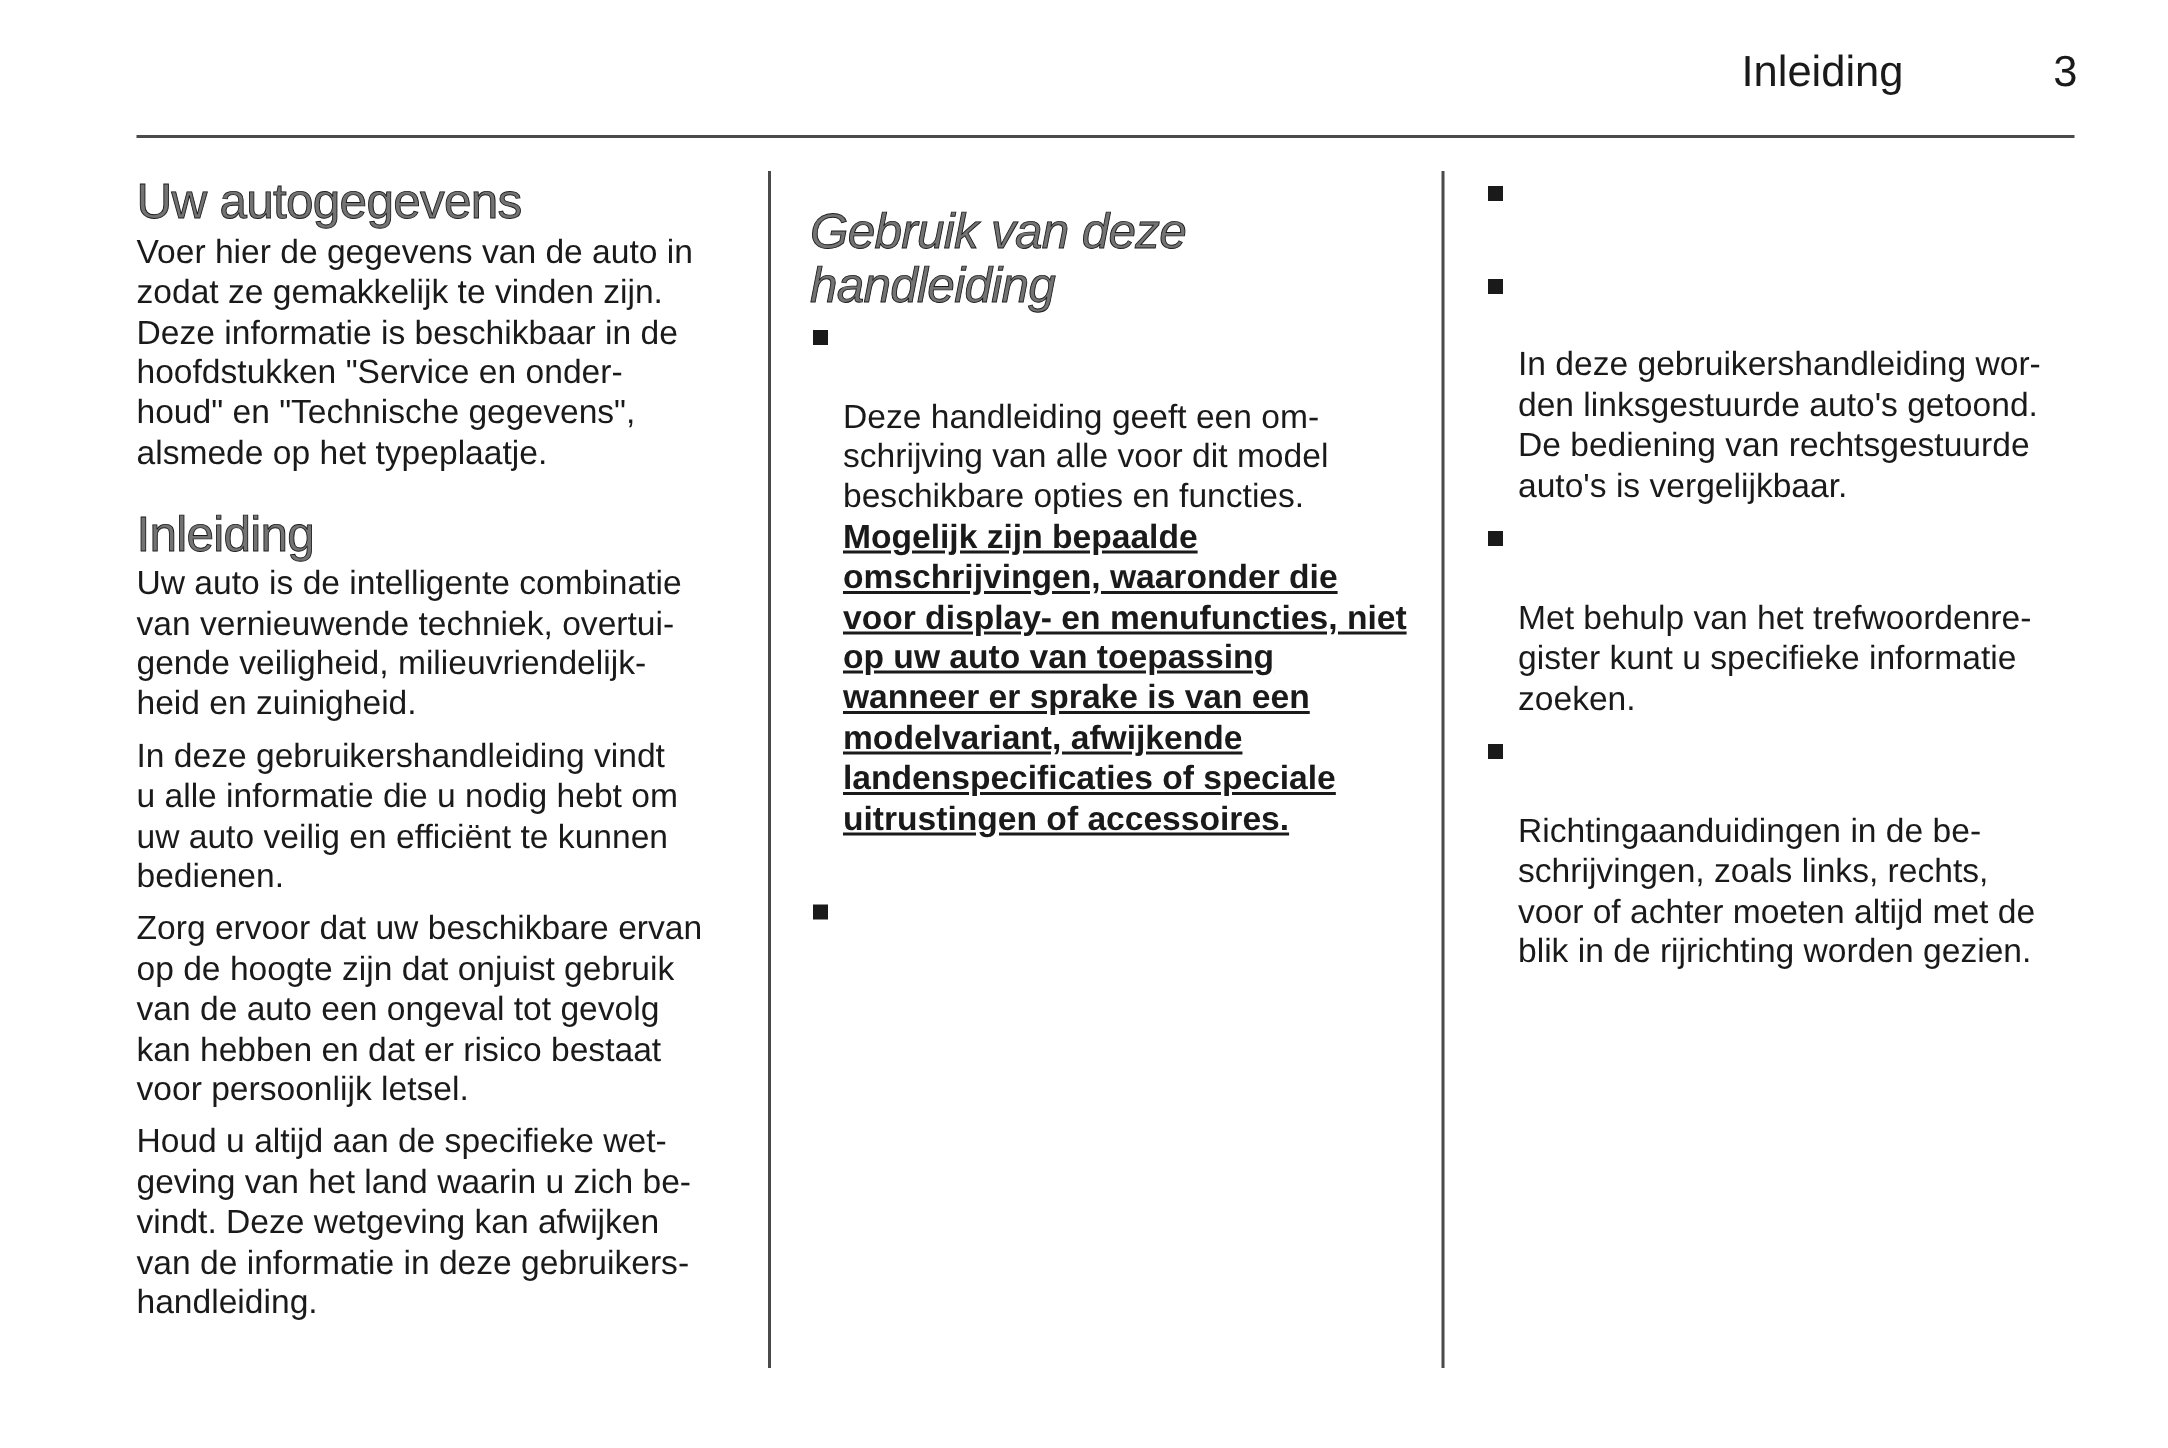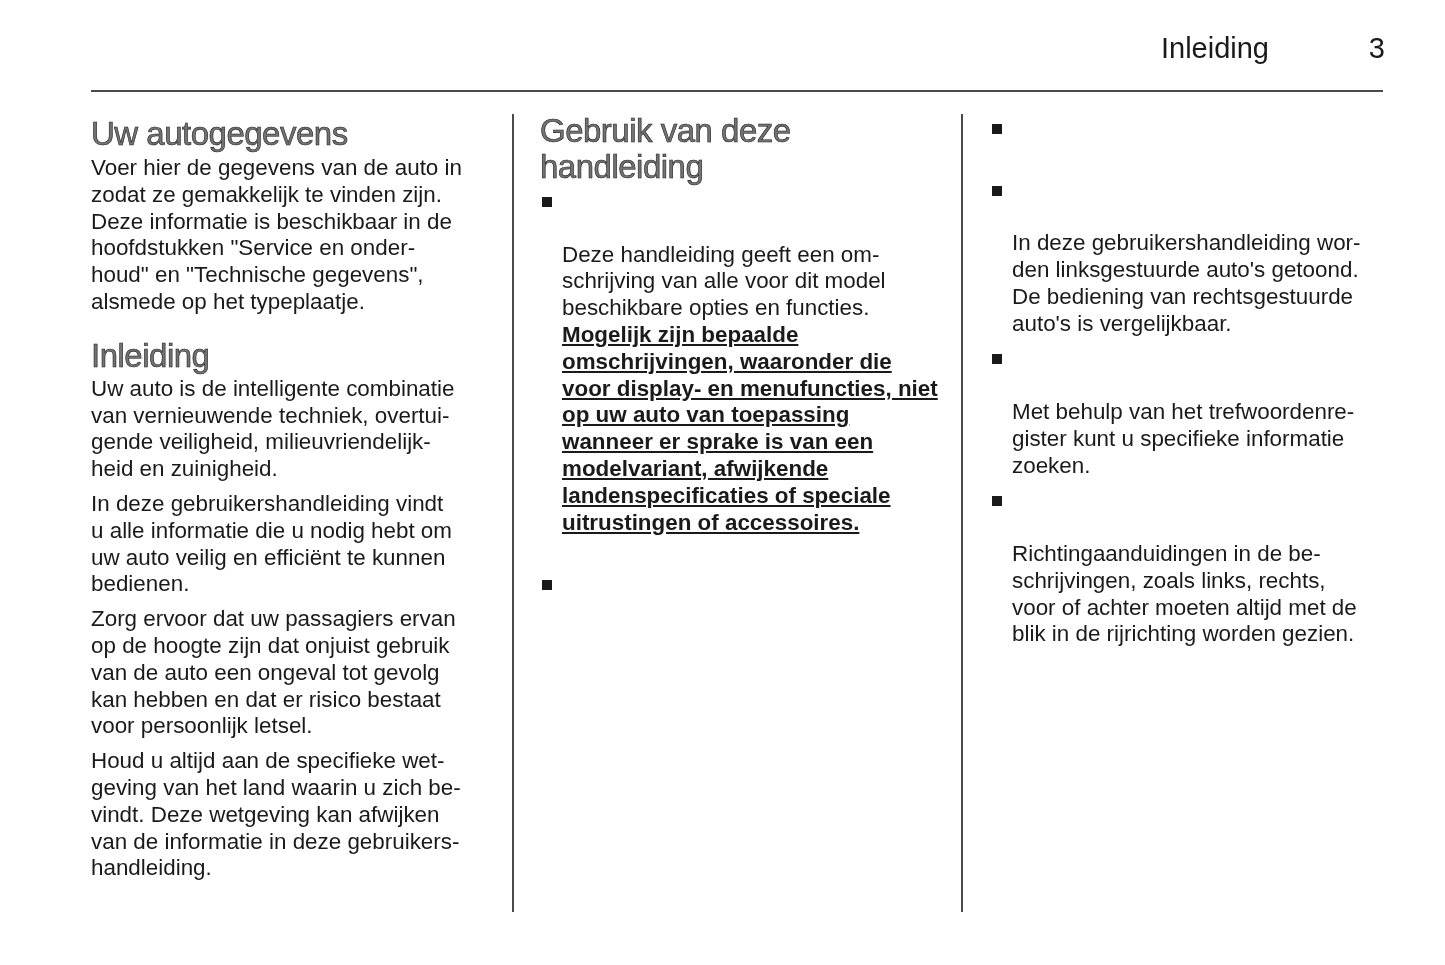--- a/index.html
+++ b/index.html
@@ -71,21 +71,21 @@
       font-size: 33px;
       line-height: 36px;
       font-weight: normal;
       margin: 0;
       letter-spacing: -0.5px;
       color: #737373;
       -webkit-text-stroke: 0.6px #1a1a1a;
     }
     .c1 h2.h-first { margin-top: 3px; margin-bottom: 3px; }
     .c1 h2.h-second { margin-top: 22px; margin-bottom: 2px; }
-    .c2 h2 { margin-bottom: 3px; }
+    .c2 h2 { margin-top: 23px; margin-bottom: 3px; font-style: italic; }
 
     p {
       margin: 0 0 8px 0;
       white-space: pre-line;
     }
     .c2 p:first-child { margin-top: 2px; }
 
     ul.bullets {
       list-style: none;
       margin: 0;
@@ -135,21 +135,21 @@
 
   <h2 class="h-second">Inleiding</h2>
   <p>Uw auto is de intelligente combinatie
 van vernieuwende techniek, overtui-
 gende veiligheid, milieuvriendelijk-
 heid en zuinigheid.</p>
   <p>In deze gebruikershandleiding vindt
 u alle informatie die u nodig hebt om
 uw auto veilig en efficiënt te kunnen
 bedienen.</p>
-  <p>Zorg ervoor dat uw passagiers ervan
+  <p>Zorg ervoor dat uw beschikbare ervan
 op de hoogte zijn dat onjuist gebruik
 van de auto een ongeval tot gevolg
 kan hebben en dat er risico bestaat
 voor persoonlijk letsel.</p>
   <p>Houd u altijd aan de specifieke wet-
 geving van het land waarin u zich be-
 vindt. Deze wetgeving kan afwijken
 van de informatie in deze gebruikers-
 handleiding.</p>
 </div>

